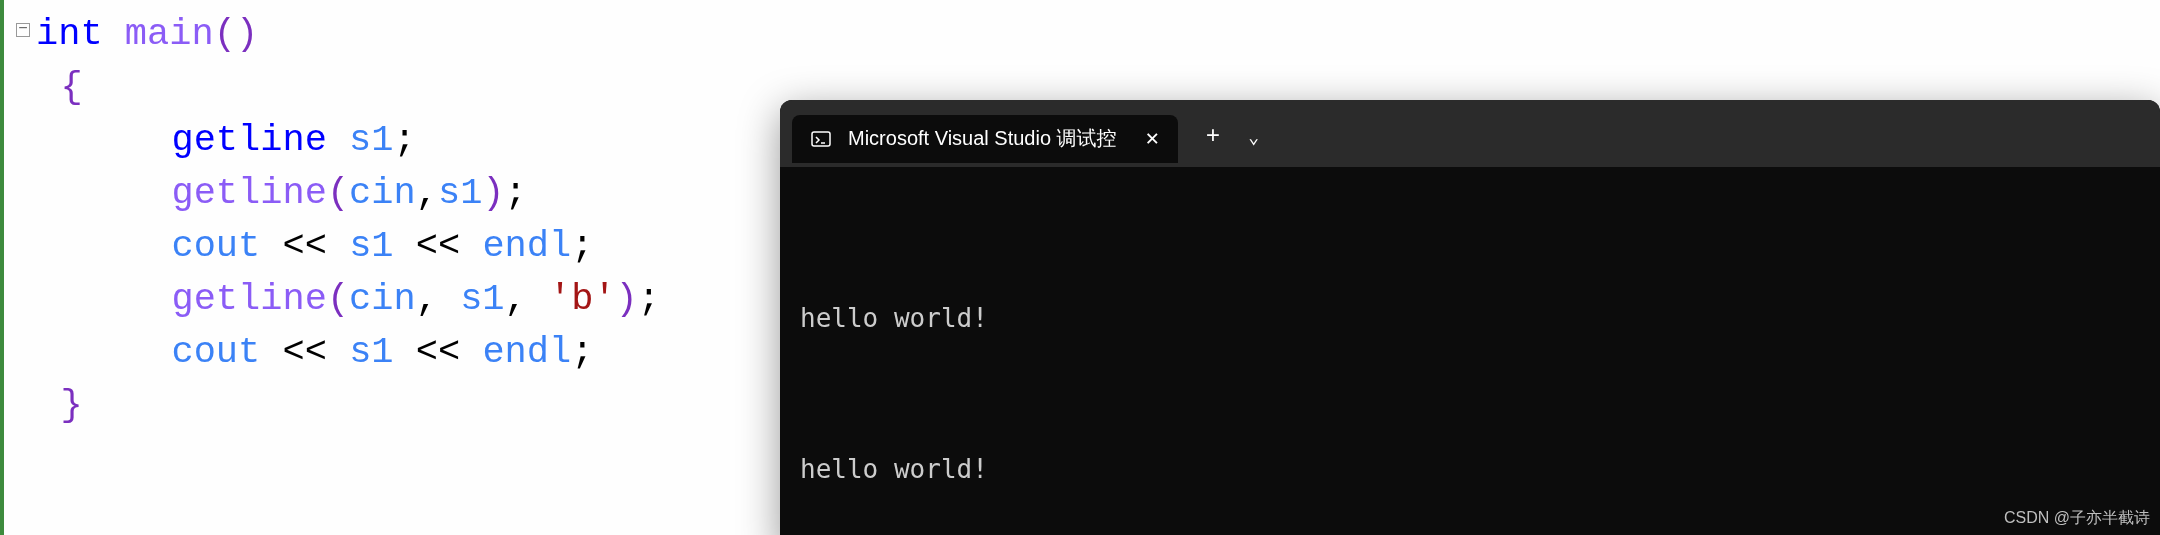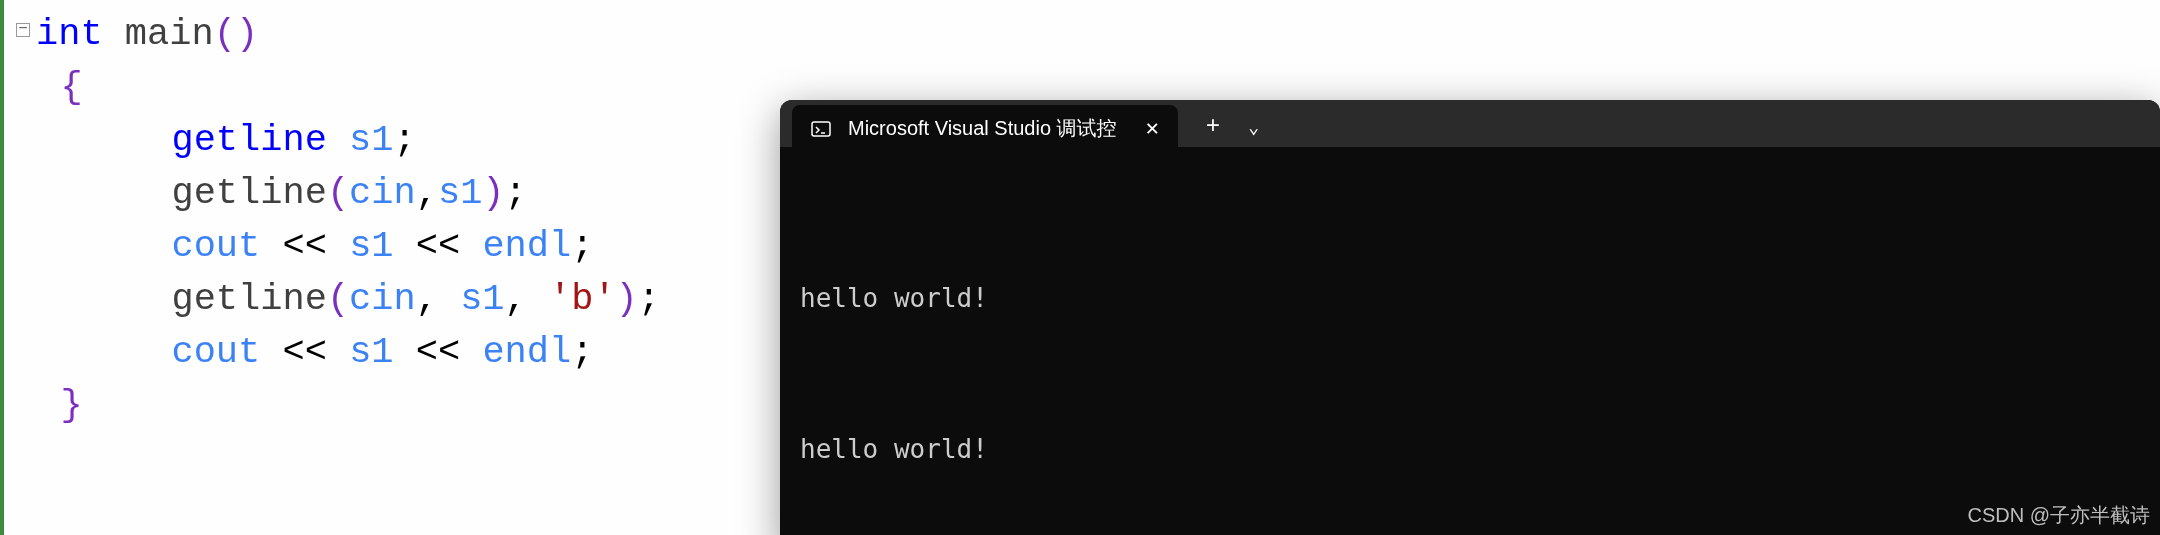--- a/index.html
+++ b/index.html
@@ -36,40 +36,40 @@
       font-size: 16px;
       line-height: 10px;
       text-align: center;
       color: #666;
       margin-right: 6px;
       vertical-align: middle;
       position: relative;
       top: -4px;
     }
     .kw-type { color: #0000ff; text-align: center; }
-    .kw-func { color: #404040; }
+    .kw-func { color: #8b5cf6; }
     .kw-var { color: #3b82f6; }
     .kw-str { color: #a31515; }
     .op { color: #000000; }
     .punct { color: #000000; }
     .brace { color: #7b2fbf; }
 
     .terminal {
       position: absolute;
       left: 780px;
       top: 100px;
       width: 1380px;
       height: 450px;
       background: #0c0c0c;
       border-radius: 12px 12px 0 0;
       box-shadow: 0 10px 40px rgba(0,0,0,0.4);
       overflow: hidden;
     }
     .term-titlebar {
-      height: 47px;
+      height: 67px;
       background: #2b2b2b;
       display: flex;
       align-items: center;
       padding-left: 12px;
     }
     .term-tab {
       display: flex;
       align-items: center;
       height: 48px;
       background: #0c0c0c;
@@ -109,21 +109,21 @@
       font-size: 26px;
       line-height: 36px;
       white-space: pre-wrap;
     }
     .term-line { white-space: pre; margin-top: 43px; }
     .watermark {
       position: absolute;
       right: 10px;
       bottom: 6px;
       font-family: 'Segoe UI', sans-serif;
-      font-size: 20px;
+      font-size: 16px;
       color: #bfbfbf;
     }
   </style>
 </head>
 <body>
 
 <div class="code-area">
   <div class="code-line"><span class="fold-icon">−</span><span class="kw-type">int</span> <span class="kw-func">main</span><span class="brace">()</span></div>
   <div class="code-line">  <span class="brace">{</span></div>
   <div class="code-line">       <span class="kw-type">getline</span> <span class="kw-var">s1</span><span class="punct">;</span></div>

